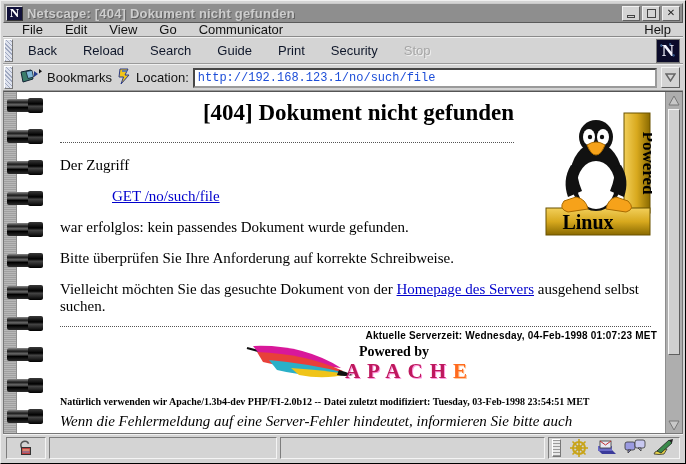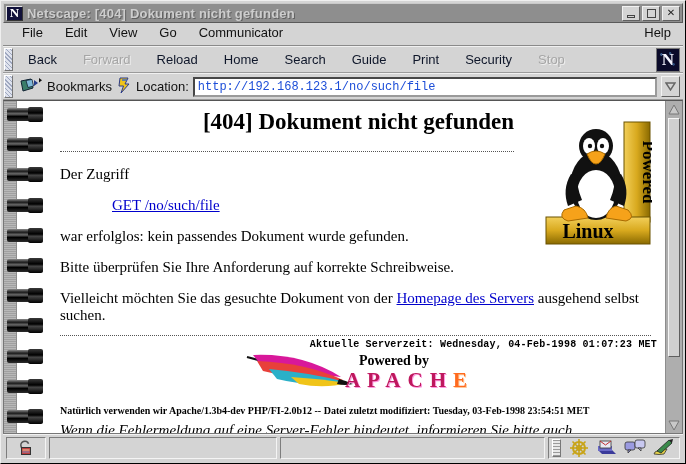--- a/index.html
+++ b/index.html
@@ -39,21 +39,21 @@
     border-top:1px solid #f2f2f2; border-left:1px solid #f2f2f2;
     border-right:1px solid #606060; border-bottom:1px solid #606060;
     display:flex; align-items:center; justify-content:center;
     font-size:10px; color:#222; line-height:1;
   }
   .winbtn .min-glyph { width:8px; height:3px; border:1px solid #444; margin-top:7px; }
   .winbtn .max-glyph { width:9px; height:9px; border:1px solid #444; }
 
   
   .menubar {
-    height:23px; background:#d4d4d4; display:flex; 
+    height:14px; background:#d4d4d4; display:flex; align-items:center;
     padding:0 8px; border-bottom:1px solid #8a8a8a; font-size:13px; color:#111;
   }
   .menu-item { padding:2px 11px; }
   .menu-help { margin-left:auto; padding:2px 4px; }
 
   
   .toolbar {
     height:27px; background:#d4d4d4; display:flex; align-items:center;
     border-top:1px solid #f0f0f0; border-bottom:1px solid #9a9a9a;
     padding-right:3px;
@@ -150,21 +150,21 @@
   .rule1 { width:76%; margin-top:16px; }
   .rule2 { width:99%; margin-top:11px; }
   .para { margin-top:14px; }
   .para-indent { margin-top:14px; margin-left:52px; }
   a.link { color:#0000cc; text-decoration:underline; }
 
   .tux-wrap { position:absolute; top:13px; right:13px; width:108px; height:133px; }
 
   .server-time {
     text-align:right; font-size:10px; font-weight:bold; margin-top:3px;
-    font-family:Liberation Mono, monospace; letter-spacing:0.2px;
+    font-family:Liberation Sans, sans-serif; letter-spacing:0.2px;
   }
   .apache-row {
     display:flex; align-items:flex-end; justify-content:center; margin-top:1px; height:40px;
   }
   .apache-text { display:flex; flex-direction:column; margin-left:-28px; }
   .apache-poweredby { font-weight:bold; font-size:14px; color:#000; line-height:1; margin-left:14px; }
   .apache-name { font-weight:bold; font-size:21px; letter-spacing:7px; line-height:1; margin-top:2px; }
   .apache-name .main { color:#be185d; text-shadow:1px 1px 0 #ff9ae2; }
   .apache-name .last { color:#ff6a1e; text-shadow:1px 1px 0 #ffc89a; }
   .footer-info {
@@ -221,23 +221,21 @@
     <span class="menu-item">Edit</span>
     <span class="menu-item">View</span>
     <span class="menu-item">Go</span>
     <span class="menu-item">Communicator</span>
     <span class="menu-item menu-help">Help</span>
   </div>
 
   <div class="toolbar">
     <div class="grip"></div>
     <span class="tb-btn">Back</span>
-    <span class="tb-btn disabled">Forward</span>
     <span class="tb-btn">Reload</span>
-    <span class="tb-btn">Home</span>
     <span class="tb-btn">Search</span>
     <span class="tb-btn">Guide</span>
     <span class="tb-btn">Print</span>
     <span class="tb-btn">Security</span>
     <span class="tb-btn disabled">Stop</span>
     <div class="nlogo">N</div>
   </div>
 
   <div class="locbar">
     <div class="grip"></div>

